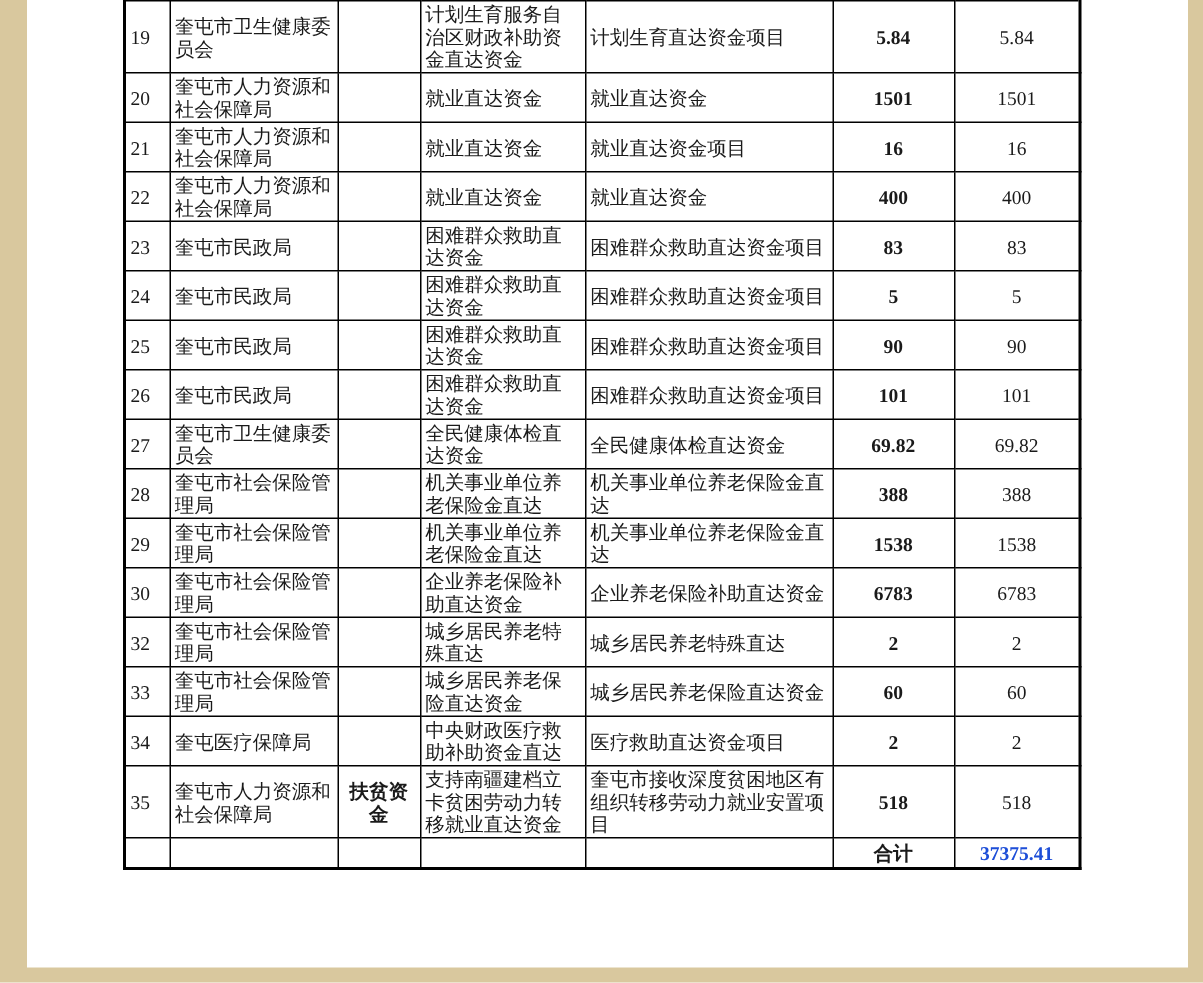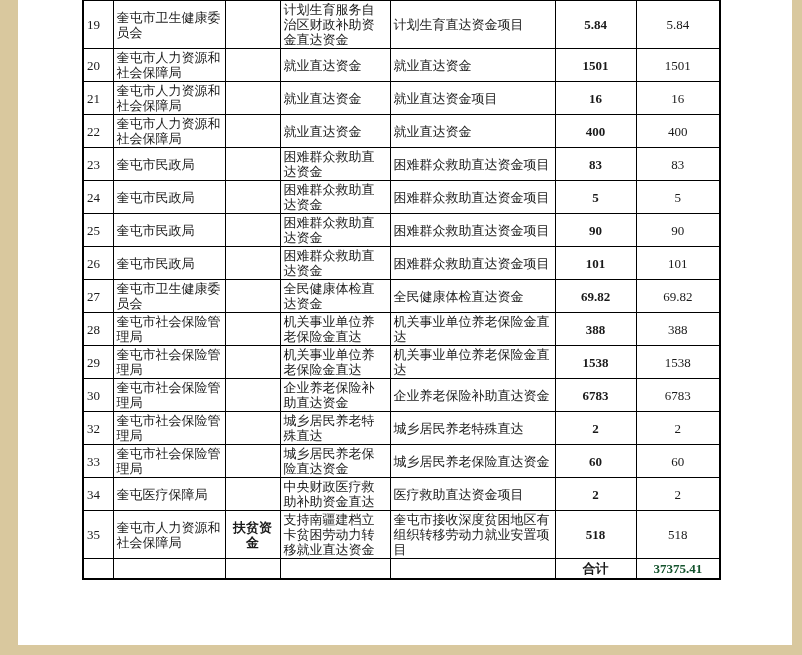--- a/index.html
+++ b/index.html
@@ -37,21 +37,21 @@
   }
   td.c-num  { text-align: left; font-size: 12.5px; padding: 1px 1px; }
   td.c-dept { text-align: left; padding-left: 5px; }
   td.c-cat  { text-align: center; padding-left: 5px; font-weight: bold; }
   td.c-fund { text-align: left; padding-left: 4px; font-weight: normal; }
   td.c-proj { text-align: left; padding-left: 5px; }
   td.c-a1   { text-align: center; font-weight: bold; }
   td.c-a2   { text-align: center; color: #2b2b2b; }
   tr.total-row td { height: 17px; }
   tr.total-row td.c-a1 { font-weight: bold; }
-  tr.total-row td.c-a2 { font-weight: bold; color: #14532d; }
+  tr.total-row td.c-a2 { font-weight: bold; color: #1d4ed8; }
 </style>
 </head>
 <body style="background: rgb(217, 200, 158);">
 
 <div class="paper" style="background: rgb(255, 255, 255);">
   <table class="fund-table">
     <colgroup>
       <col style="width:30px">
       <col style="width:112px">
       <col style="width:55px">

